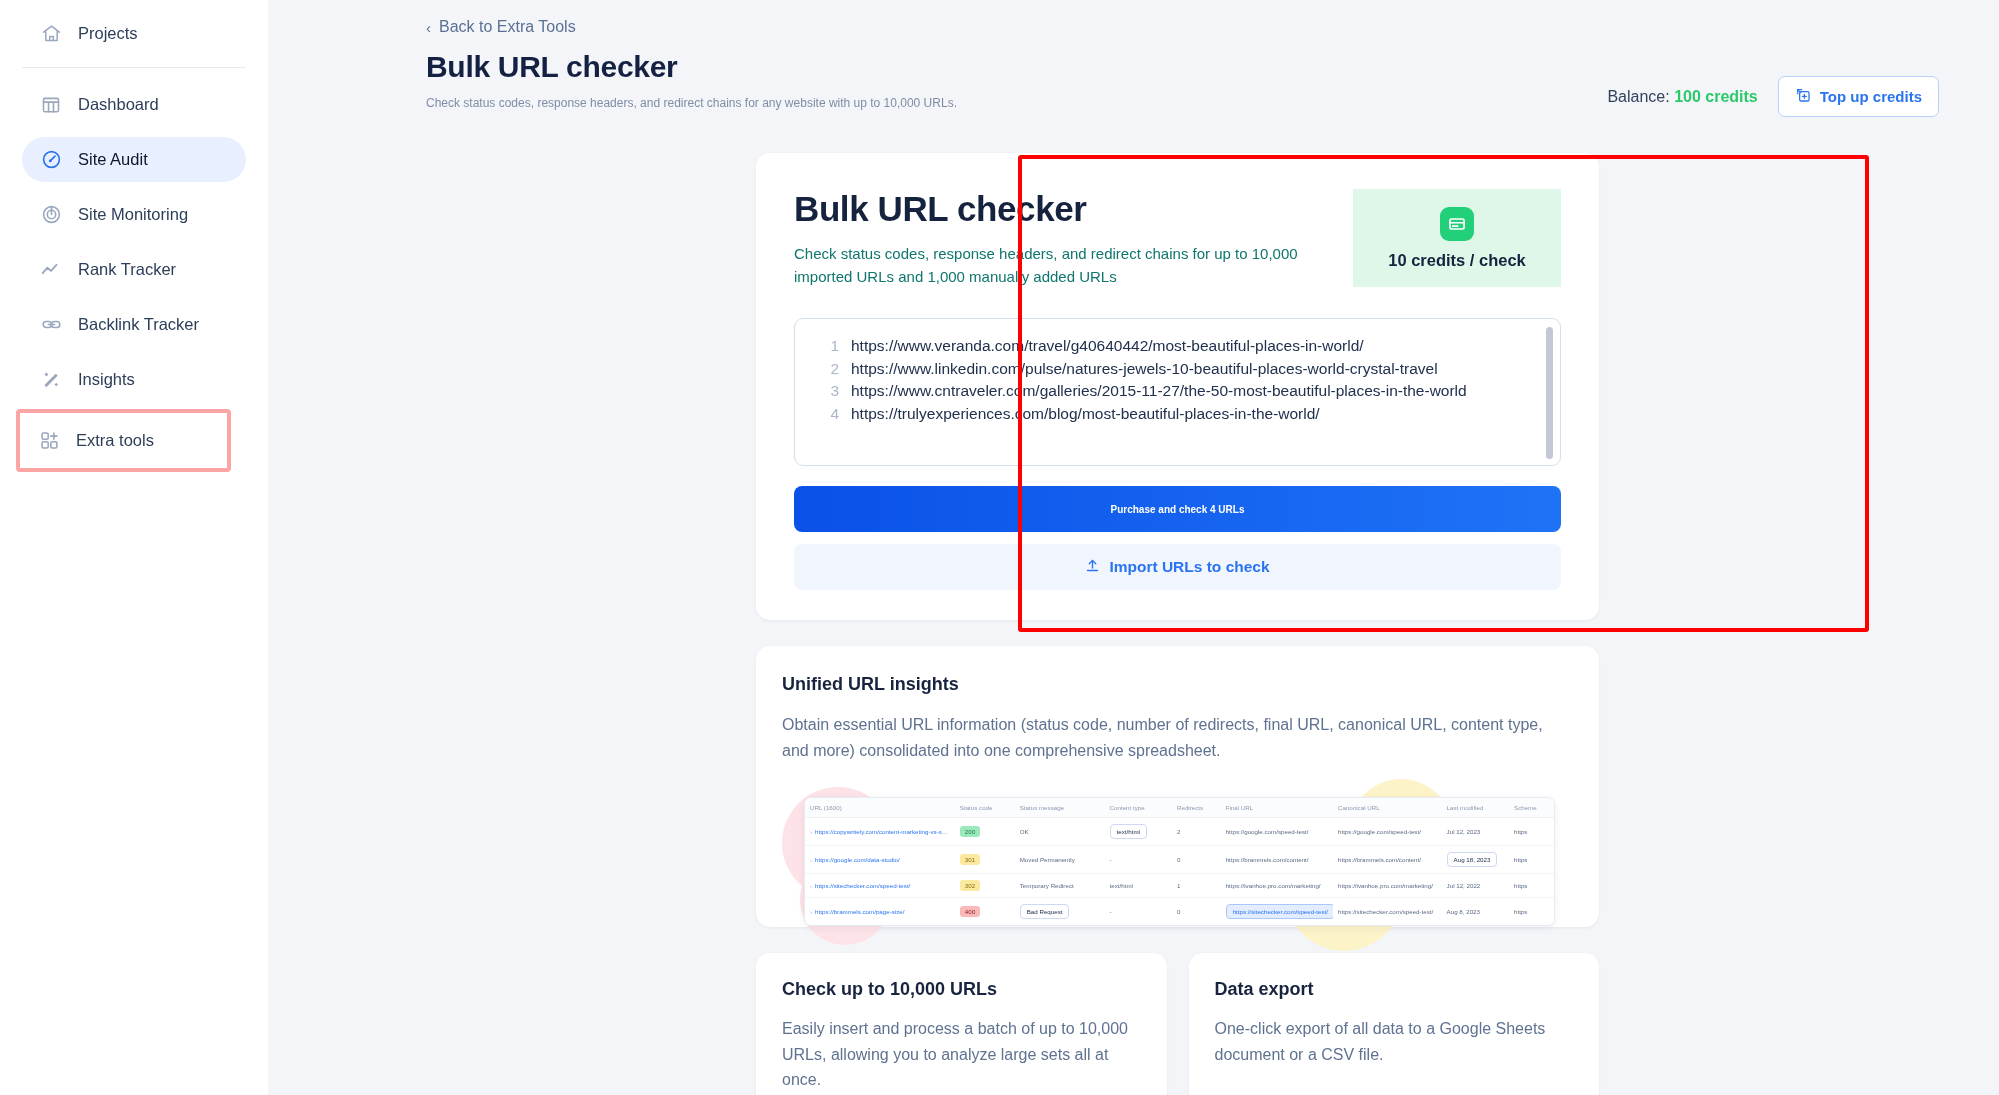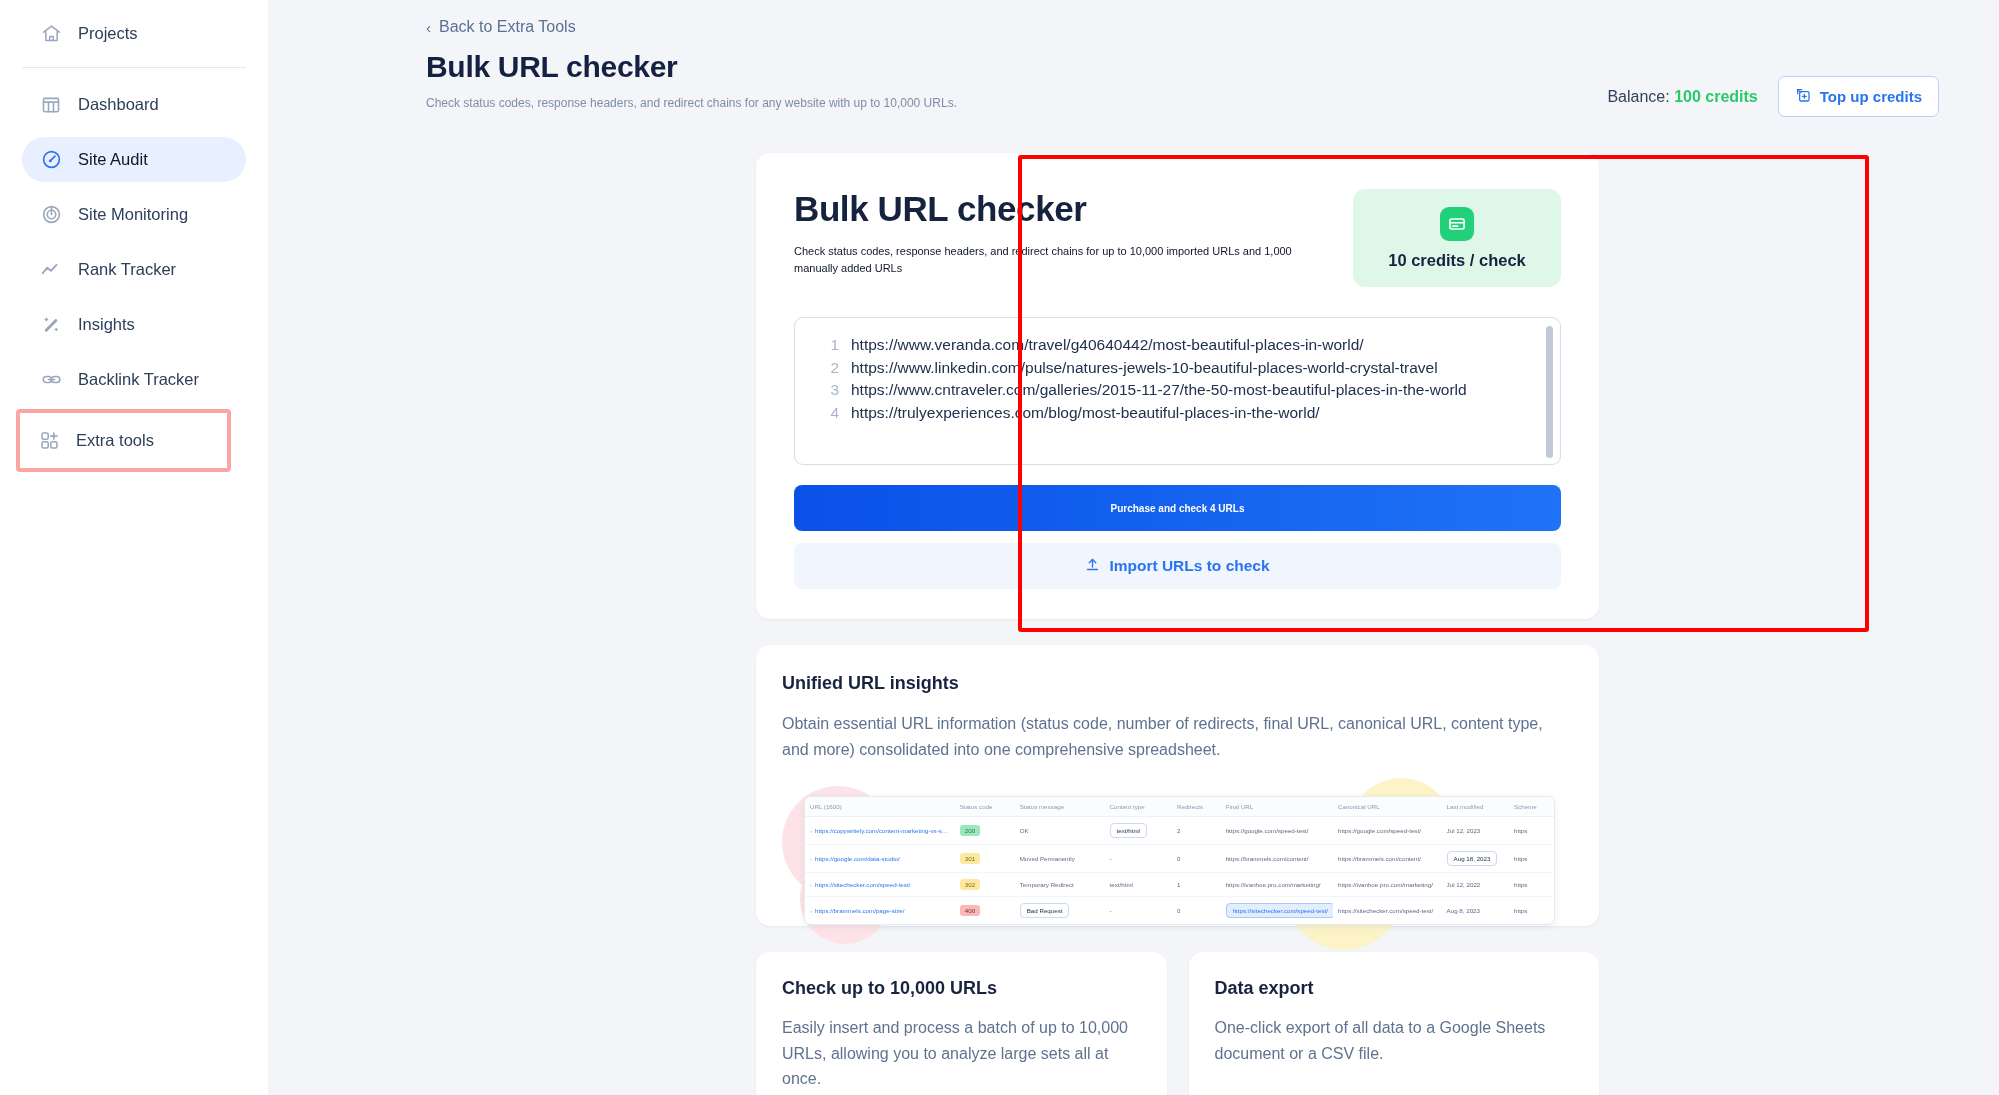--- a/index.html
+++ b/index.html
@@ -106,24 +106,24 @@
 
   .card {
     background: #ffffff;
     border-radius: 14px;
     box-shadow: 0 1px 3px rgba(23,43,77,0.06);
   }
 
   .hero { padding: 36px 38px 30px 38px; position: relative; }
   .hero-top { display: flex; justify-content: space-between; gap: 24px; }
   .hero-title { font-size: 35px; font-weight: bold; color: #16233f; margin: 0 0 14px 0; letter-spacing: -0.4px; }
-  .hero-desc { font-size: 11px; line-height: 1.5; color: #0f172a; margin: 0; max-width: 560px; }
+  .hero-desc { font-size: 15px; line-height: 1.5; color: #0f766e; margin: 0; max-width: 560px; }
   .credit-badge {
     background: #dff7e8;
-    border-radius: 12px;
+    border-radius: 0;
     width: 208px; height: 98px;
     display: flex; flex-direction: column; align-items: center; justify-content: center;
     gap: 10px; flex: 0 0 208px;
   }
   .credit-icon {
     width: 34px; height: 34px; border-radius: 9px; background: #22d07a;
     display: flex; align-items: center; justify-content: center; color: #fff;
   }
   .credit-text { font-size: 16.5px; font-weight: bold; color: #16233f; }
 
@@ -282,36 +282,36 @@
           <svg width="22" height="22" viewBox="0 0 24 24" fill="none" stroke="currentColor" stroke-width="2" stroke-linecap="round" stroke-linejoin="round">
               <path d="M3 15.5 8 9.5l4 3.4 6-6.4"></path>
             </svg>
         </span>
         <span class="label">Rank Tracker</span>
       </div>
 
       <div class="nav-item">
         <span class="icon">
           <svg width="21" height="21" viewBox="0 0 24 24" fill="none" stroke="currentColor" stroke-width="1.8" stroke-linecap="round">
-              <path d="M6 18.5 17 7.5" stroke-width="3.4"></path>
-              <path d="M5 6.2h2.4M6.2 5v2.4M16.5 17.8h1.8M17.4 16.9v1.8"></path>
-            </svg>
-        </span>
-        <span class="label">Insights</span>
-      </div>
-
-      <div class="nav-item">
-        <span class="icon">
-          <svg width="21" height="21" viewBox="0 0 24 24" fill="none" stroke="currentColor" stroke-width="1.8" stroke-linecap="round">
               <rect x="2.5" y="8.5" width="9.5" height="7" rx="3.5"></rect>
               <rect x="12" y="8.5" width="9.5" height="7" rx="3.5"></rect>
               <path d="M8.5 12h7"></path>
             </svg>
         </span>
         <span class="label">Backlink Tracker</span>
+      </div>
+
+      <div class="nav-item">
+        <span class="icon">
+          <svg width="21" height="21" viewBox="0 0 24 24" fill="none" stroke="currentColor" stroke-width="1.8" stroke-linecap="round">
+              <path d="M6 18.5 17 7.5" stroke-width="3.4"></path>
+              <path d="M5 6.2h2.4M6.2 5v2.4M16.5 17.8h1.8M17.4 16.9v1.8"></path>
+            </svg>
+        </span>
+        <span class="label">Insights</span>
       </div>
 
       <div class="nav-item">
         <span class="icon">
           <svg width="21" height="21" viewBox="0 0 24 24" fill="none" stroke="currentColor" stroke-width="1.7" stroke-linecap="round">
               <circle cx="12" cy="12" r="7.6"></circle>
               <circle cx="12" cy="12" r="2.9" fill="currentColor" stroke="none"></circle>
               <path d="M12 1.8v2.6M12 19.6v2.6M1.8 12h2.6M19.6 12h2.6"></path>
             </svg>
         </span>

